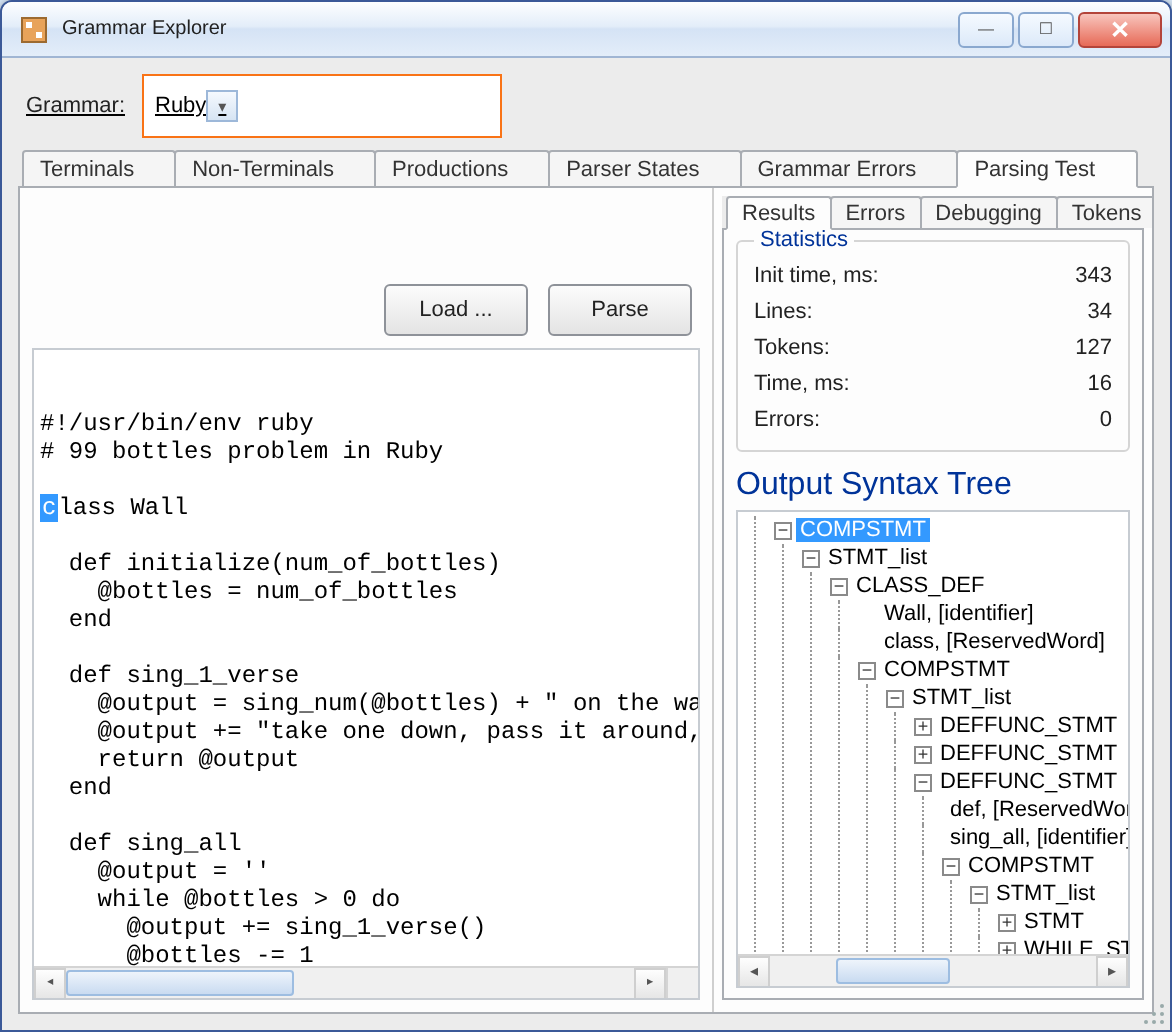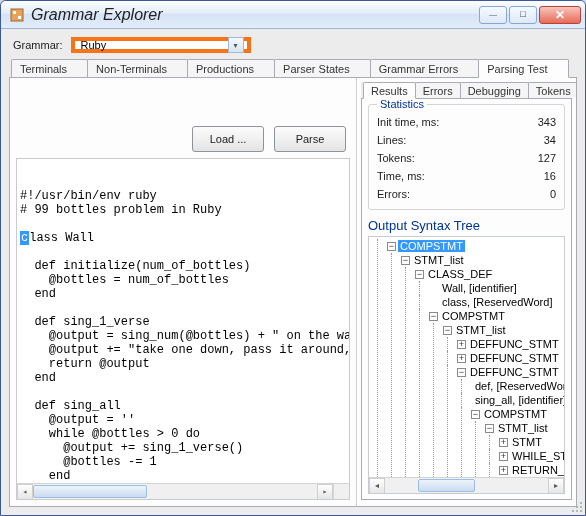--- a/index.html
+++ b/index.html
@@ -1,27 +1,27 @@
 <!DOCTYPE html>
 <html><head>
 <meta charset="utf-8">
 <style>
 * { box-sizing: border-box; margin: 0; padding: 0; }
 body { font-family: "Segoe UI", Tahoma, sans-serif; font-size: 11px; background: #d4e4f5; width: 586px; height: 516px; overflow: hidden; }
 .window { width: 586px; height: 516px; background: #fff; border: 1px solid #3b5998; border-radius: 6px 6px 0 0; display: flex; flex-direction: column; box-shadow: 0 0 3px rgba(0,0,0,0.3); }
 .titlebar { height: 28px; background: linear-gradient(#fdfeff, #e3edf9 45%, #d5e3f5 50%, #e3edf9); border-bottom: 1px solid #a0b5d3; display: flex; align-items: center; padding: 0 4px 0 8px; border-radius: 5px 5px 0 0; }
 .titlebar .icon { width: 16px; height: 16px; margin-right: 6px; display: inline-flex; }
-.titlebar .title { flex: 1; color: #222; font-size: 16px; font-style: italic; }
+.titlebar .title { flex: 1; color: #222; font-size: 10px; }
 .winbtns { display: flex; gap: 2px; }
 .winbtn { width: 28px; height: 18px; border: 1px solid #8aa8cf; border-radius: 3px; background: linear-gradient(#f5faff,#dce9f9); display: flex; align-items: center; justify-content: center; font-size: 10px; color: #334; }
 .winbtn.close { width: 42px; background: linear-gradient(#f8c5bd,#e76a57); border-color: #b3443a; color: #5a0c07; }
 .content { flex: 1; background: #ececec; padding: 6px 8px 8px 8px; display: flex; flex-direction: column; overflow: hidden; }
-.toprow { display: flex; align-items: center; gap: 8px; padding: 2px 4px 6px 4px; }
+.toprow { display: flex; align-items: center; gap: 8px; padding: 2px 4px 6px 4px; text-decoration: underline; }
 .label { color: #222; }
-.combo { width: 180px; height: 16px; border: 4px solid #f97316; background: #fff; display: flex; align-items: center; justify-content: space-between; padding: 0 3px 0 6px; }
+.combo { width: 180px; height: 32px; border: 1px solid #f97316; background: #fff; display: flex; align-items: center; padding: 0 3px 0 6px; }
 .combo .ddbtn { width: 16px; height: 16px; background: linear-gradient(#f5f9fe,#d6e4f3); border: 1px solid #9db8d9; display: flex; align-items: center; justify-content: center; }
 .tabs { display: flex; gap: -1px; border-bottom: 1px solid #a9adb3; background: #ececec; padding-left: 2px; }
 .tab { padding: 3px 20px 2px 8px; border: 1px solid #a9adb3; border-bottom: none; background: #f5f5f5; margin-right: -1px; border-radius: 2px 2px 0 0; color: #333; position: relative; }
 .tab.active { background: #fdfdfd; z-index: 2; border-bottom: 1px solid #fdfdfd; margin-bottom: -1px; }
 .tabbody { flex: 1; background: #fdfdfd; border: 1px solid #a9adb3; border-top: none; display: flex; overflow: hidden; }
 .leftpane { flex: 1; display: flex; flex-direction: column; padding: 6px; overflow: hidden; }
 .btnrow { display: flex; gap: 10px; justify-content: flex-end; padding: 2px 4px 6px 0; }
 .btn { min-width: 72px; height: 26px; border: 1px solid #8e9299; background: linear-gradient(#fcfcfc,#e4e4e4); border-radius: 3px; display: flex; align-items: center; justify-content: center; padding: 0 1px; color: #222; margin-top: 40px; }
 .codebox { flex: 1; border: 1px solid #c7ccd2; background: #fff; font-family: "Courier New", monospace; font-size: 12px; line-height: 14px; white-space: pre; overflow: hidden; position: relative; color: #000; }
 .codewrap { padding: 2px 3px; overflow: hidden; height: calc(100% - 16px); }
@@ -37,21 +37,21 @@
 .groupbox { border: 1px solid #d5d5d5; border-radius: 3px; padding: 8px 8px 6px 8px; margin-bottom: 6px; position: relative; }
 .groupbox .gtitle { position: absolute; top: -7px; left: 8px; background: #fdfdfd; padding: 0 3px; color: #003399; font-size: 11px; }
 .statrow { display: flex; justify-content: space-between; padding: 3px 0; font-size: 11px; color: #222; }
 .tree { flex: 1; border: 1px solid #c7ccd2; background: #fff; font-family: Tahoma, sans-serif; font-size: 11px; overflow: hidden; position: relative; padding: 2px 2px 18px 2px; }
 .tnode { padding-left: 14px; position: relative; white-space: nowrap; }
 .tnode::before { content:""; position:absolute; left: 4px; top: 0; bottom: 0; border-left: 1px dotted #999; }
 .tline { display: flex; align-items: center; gap: 2px; height: 14px; }
 .exp { width: 9px; height: 9px; border: 1px solid #8a8a8a; background: #fff; display: inline-flex; align-items: center; justify-content: center; font-size: 9px; line-height: 7px; color: #333; flex-shrink: 0; }
 .tlabel { padding: 0 2px; }
 .tsel { background: #3399ff; color: #fff; }
-.treelabel { color: #003399; font-size: 13px; margin: 2px 0 3px 0; }
+.treelabel { color: #003399; font-size: 16px; margin: 2px 0 3px 0; }
 .arrchar{font-size:8px;color:#555;}
 .resize { position: absolute; right: 2px; bottom: 2px; width: 14px; height: 14px; }
 </style>
 </head>
 <body>
 
 <div class="window">
   <div class="titlebar">
     <span class="icon">
       <svg width="16" height="16">

